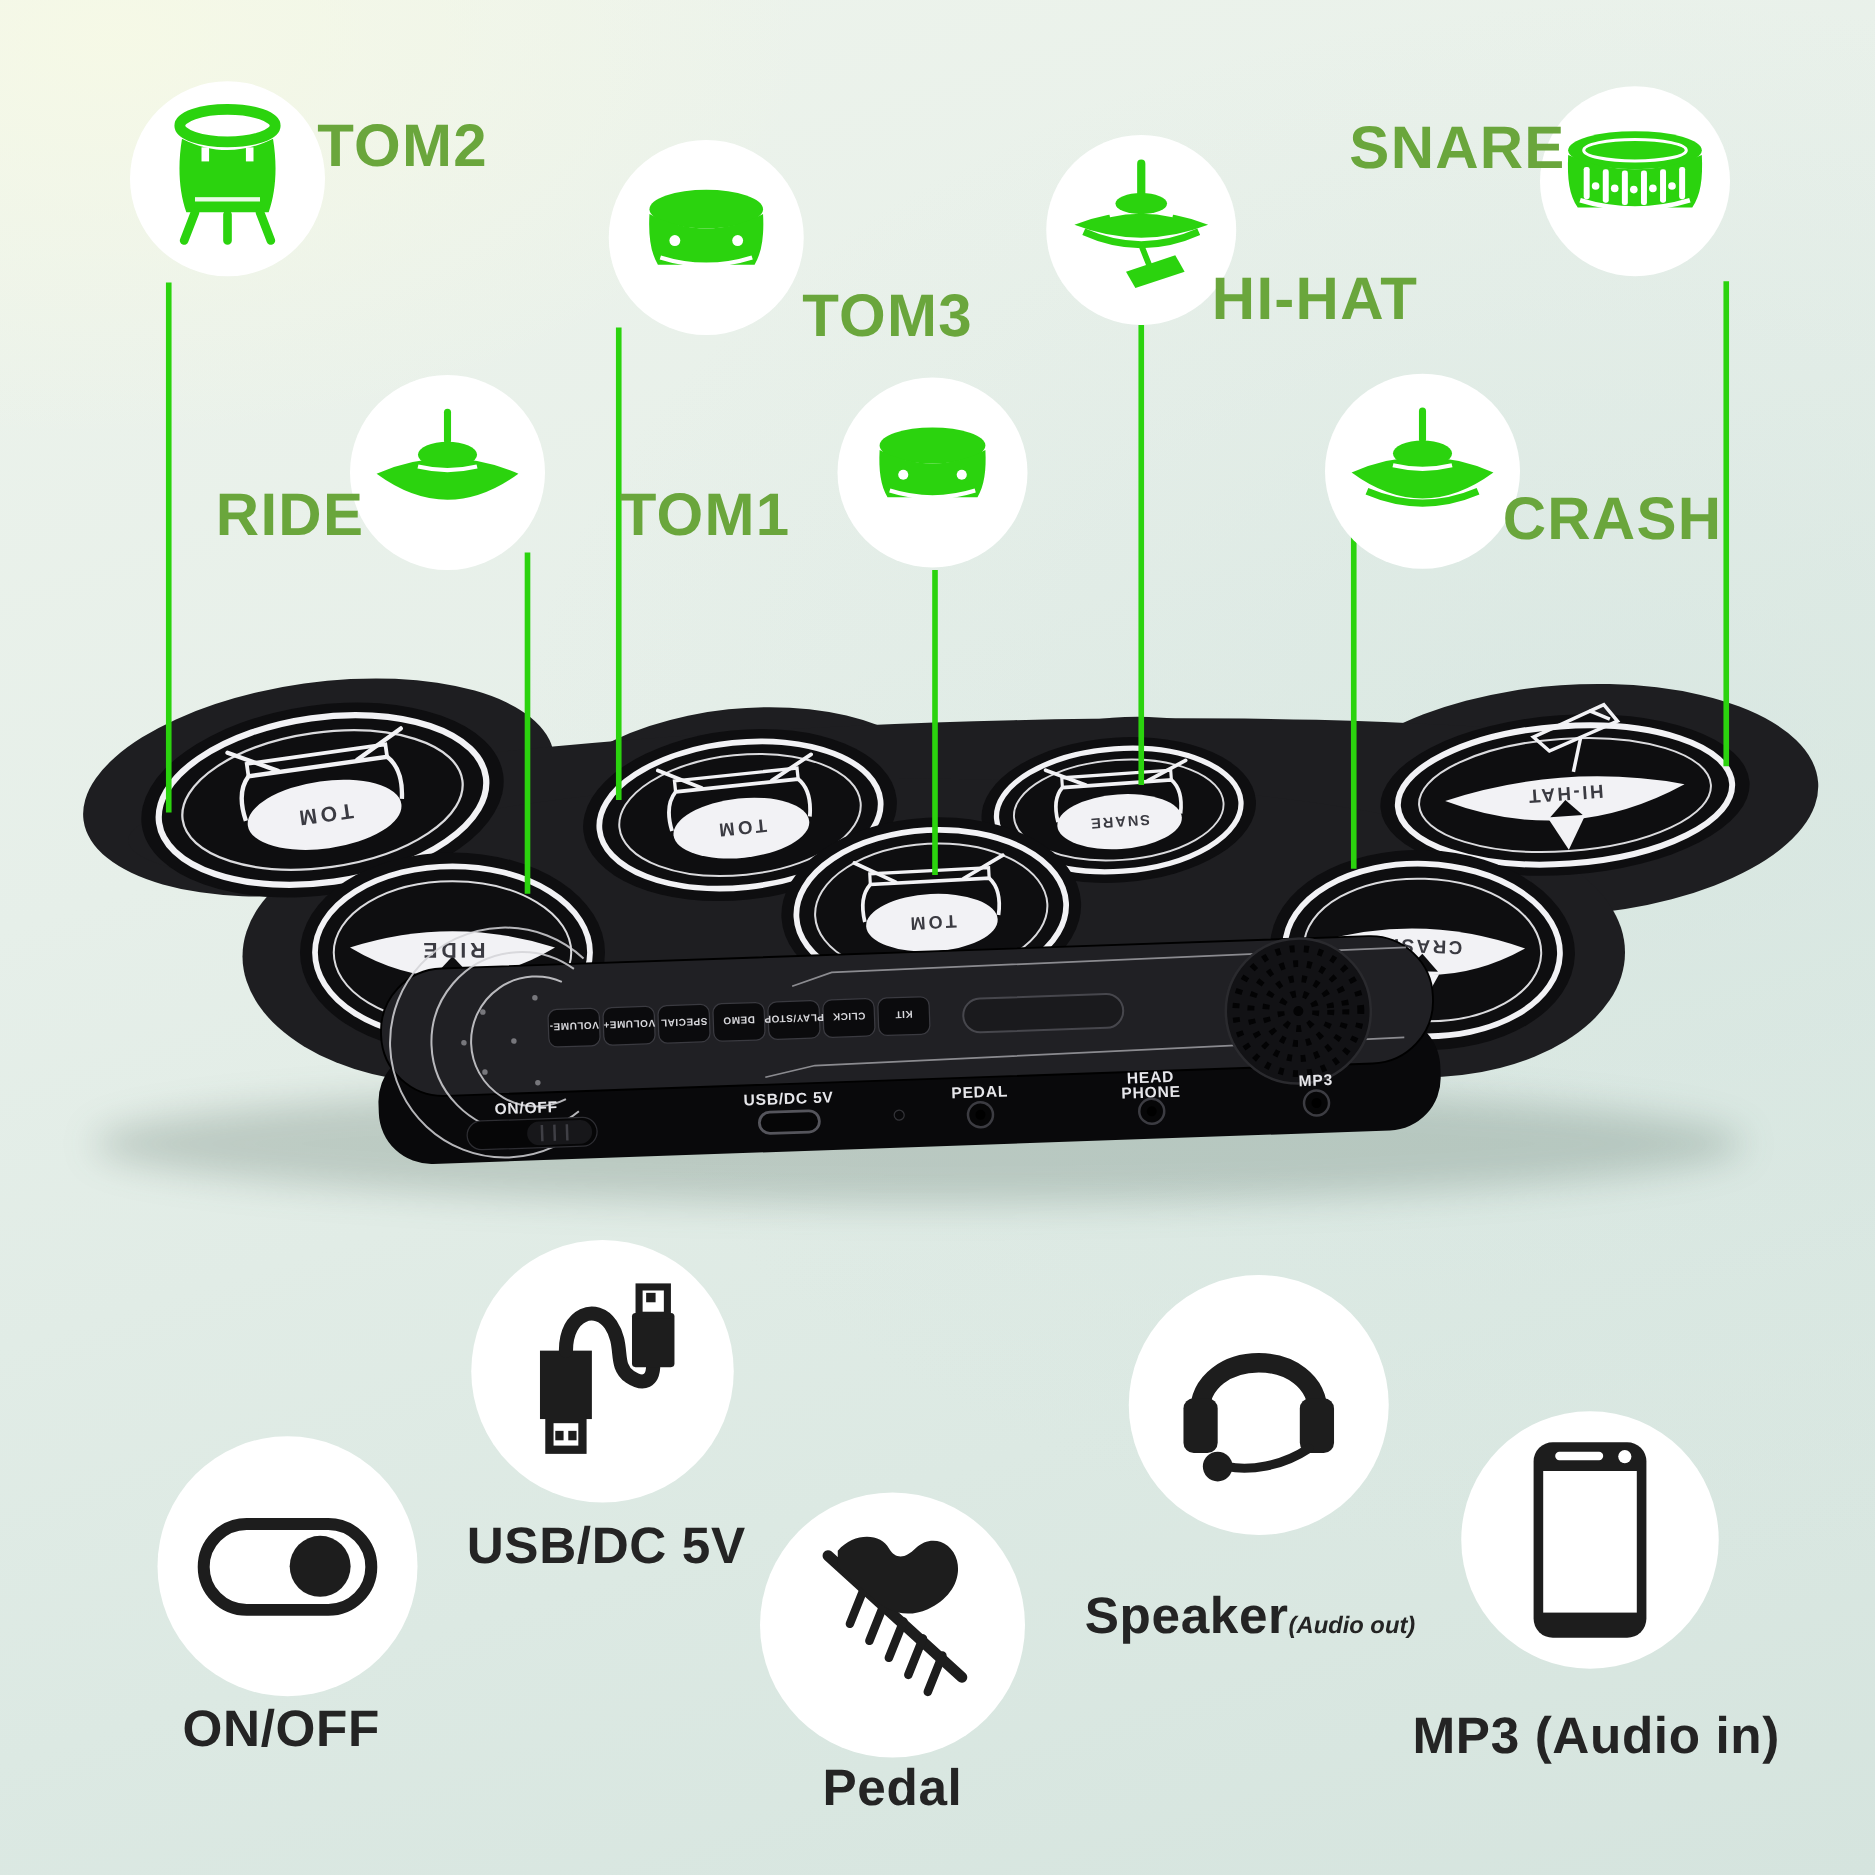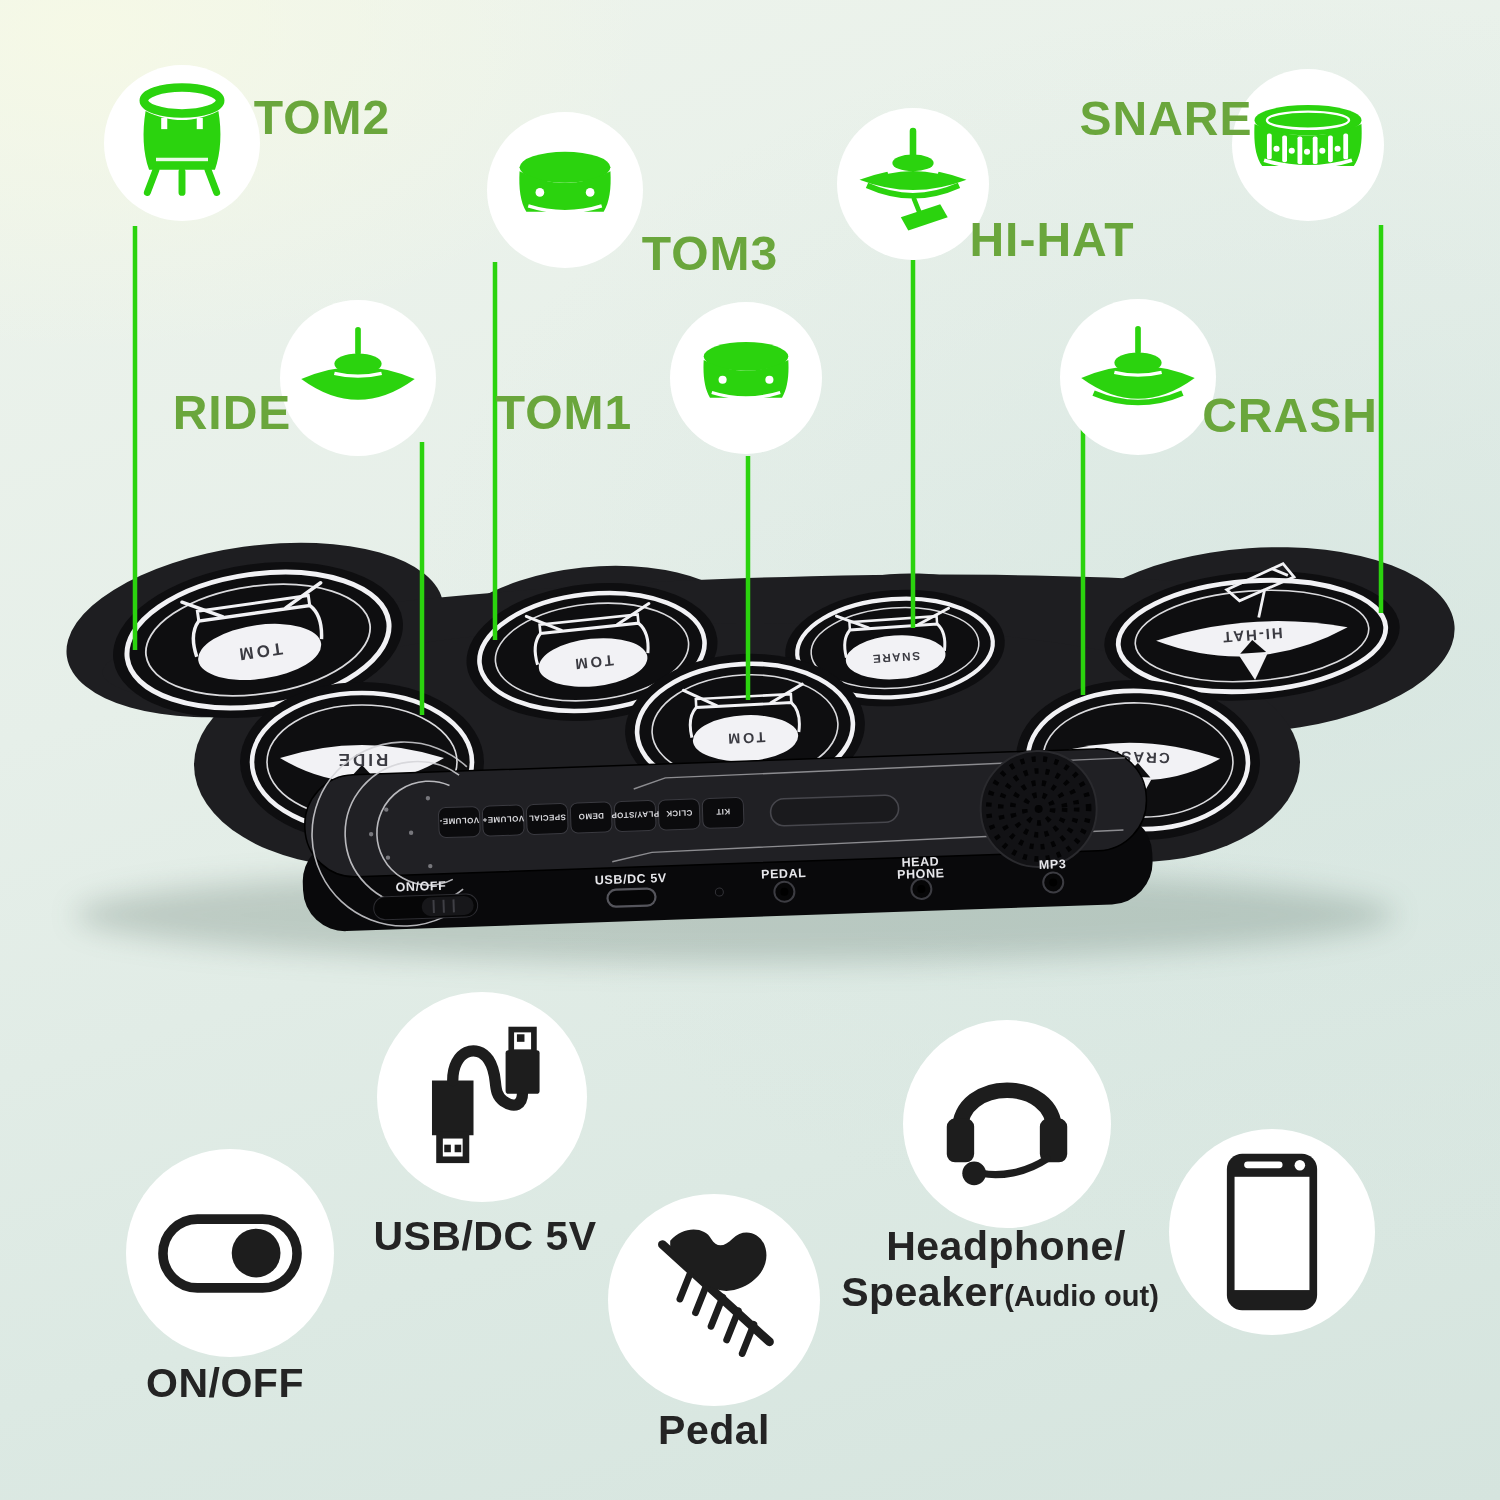--- a/index.html
+++ b/index.html
@@ -17,21 +17,21 @@
     display:flex;align-items:center;justify-content:center;z-index:2;
   }
   .green-label{
     position:absolute;z-index:3;width:180px;text-align:center;
     font-weight:bold;font-size:48px;color:#6aa63c;letter-spacing:1px;white-space:nowrap;
   }
   .dark-label{
     position:absolute;z-index:3;width:320px;text-align:center;
     font-weight:bold;font-size:41px;color:#242424;letter-spacing:.5px;white-space:nowrap;
   }
-  .dark-label .note{font-size:29px;letter-spacing:0;}
+  .dark-label .note{font-size:19px;letter-spacing:0;font-style:italic;}
   .pad-label{fill:#3b3b42;font-weight:bold;font-size:17px;letter-spacing:3px;font-family:"Liberation Sans",sans-serif;}
   .pad-label.small{font-size:15px;letter-spacing:2px;}
   .btn-label{fill:#d8d8dc;font-weight:bold;font-size:8px;letter-spacing:.4px;font-family:"Liberation Sans",sans-serif;}
   .port-label{fill:#e6e6ea;font-weight:bold;font-size:12.5px;letter-spacing:.6px;font-family:"Liberation Sans",sans-serif;}
   .brand-text{fill:#ececf0;font-weight:bold;font-size:30px;letter-spacing:2px;font-family:"Liberation Sans",sans-serif;}
 </style>
 </head>
 <body>
 
 <div class="stage">
@@ -356,27 +356,27 @@
 
   <div class="callout-circle" style="left:903px;top:1020px;width:208px;height:208px">
     <svg width="146" height="128" viewBox="0 0 160 140">
       <path d="M28,78 C28,18 132,18 132,78" fill="none" stroke="#1d1d1d" stroke-width="17" stroke-linecap="round"></path>
       <rect x="14" y="64" width="30" height="48" rx="9" fill="#1d1d1d"></rect>
       <rect x="116" y="64" width="30" height="48" rx="9" fill="#1d1d1d"></rect>
       <path d="M124,108 C100,124 72,128 52,124" fill="none" stroke="#1d1d1d" stroke-width="8" stroke-linecap="round"></path>
       <circle cx="44" cy="124" r="13" fill="#1d1d1d"></circle>
     </svg>
   </div>
-  <div class="dark-label" style="left:846px;top:1223px">Headphone/</div>
   <div class="dark-label" style="left:840px;top:1269px">
     <span>Speaker</span><span class="note">(Audio out)</span>
   </div>
 
   <div class="callout-circle" style="left:1169px;top:1129px;width:206px;height:206px">
     <svg width="106" height="168" viewBox="0 0 110 175">
       <rect x="8" y="6" width="94" height="163" rx="16" fill="#1d1d1d"></rect>
       <rect x="16" y="30" width="78" height="118" fill="#fff"></rect>
       <rect x="26" y="14" width="40" height="7" rx="3.5" fill="#fff"></rect>
       <circle cx="84" cy="18" r="5.5" fill="#fff"></circle>
     </svg>
   </div>
+  <div class="dark-label" style="left:1117px;top:1365px">MP3 (Audio in)</div>
 
 </div>
 
 </body></html>

